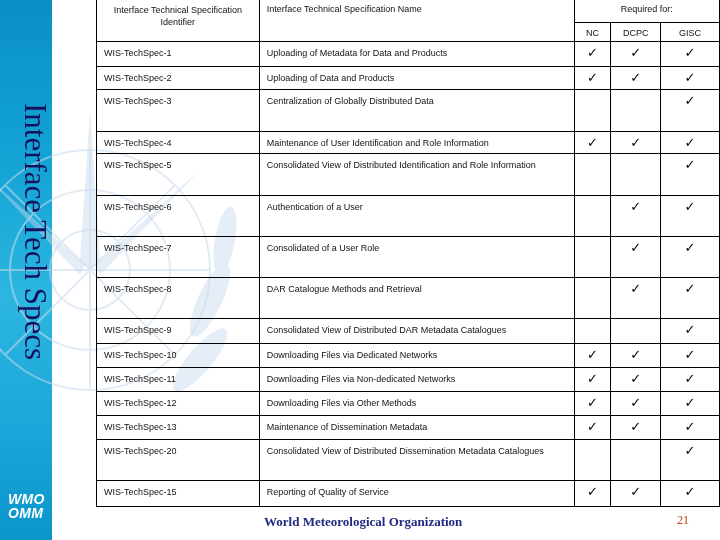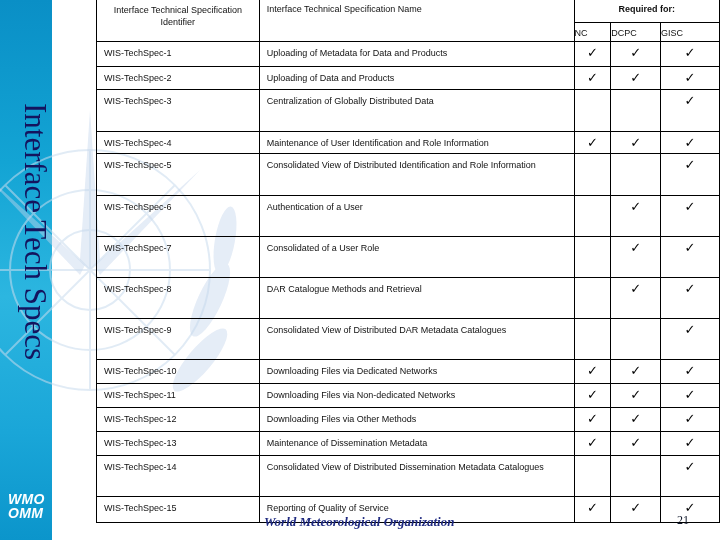--- a/index.html
+++ b/index.html
@@ -13,27 +13,27 @@
     font-size:14px; line-height:14px; letter-spacing:0.3px; }
   table.specs { position:absolute; left:96px; top:-1px; border-collapse:collapse; font-size:9px; color:#111; }
   table.specs td { border:1px solid #000; padding:0; vertical-align:top; }
   .c-id { width:161px; padding-left:7px !important; }
   .c-name { width:321px; padding-left:7px !important; }
   .c-nc { width:37px; text-align:center; }
   .c-dcpc { width:50px; text-align:center; }
   .c-gisc { width:60px; text-align:center; }
   .hdr-id { text-align:center; padding-top:4px !important; line-height:12px; }
   .hdr-name { padding-top:4px !important; }
-  .hdr-req { text-align:center; padding-top:4px !important; height:16px;font-weight:bold; }
-  .hdr-sub { text-align:left; padding-top:5px !important; height:12px; }
+  .hdr-req { text-align:center; padding-top:4px !important; height:16px; }
+  .hdr-sub { text-align:center; padding-top:5px !important; height:12px; }
   .cell-text { display:block; padding-top:6px; }
   .check { display:inline-block; padding-top:4px; font-size:13px; line-height:13px; color:#000; }
   .footer-org { position:absolute; left:264px; top:514px; font-family:"Liberation Serif", serif;
-    font-style:italic; font-weight:bold; color:#1f2a80; font-size:13px; }
-  .page-num { position:absolute; left:677px; top:513px; font-family:"Liberation Serif", serif; font-size:12px; color:#0f172a; }
+    font-weight:bold; color:#1f2a80; font-size:13px; }
+  .page-num { position:absolute; left:677px; top:513px; font-family:"Liberation Serif", serif; font-size:12px; color:#c2410c; }
 </style>
 </head>
 <body>
 
 <div class="side-strip"></div>
 
 <svg class="watermark" viewBox="0 0 340 340">
   <g fill="none" stroke="#c9dcee" stroke-width="2" opacity="0.55">
     <circle cx="130" cy="170" r="40"></circle>
     <circle cx="130" cy="170" r="80"></circle>
@@ -155,78 +155,78 @@
         <td class="c-id">
           <span class="cell-text">WIS-TechSpec-8</span>
         </td>
         <td class="c-name">
           <span class="cell-text">DAR Catalogue Methods and Retrieval</span>
         </td>
         <td class="c-nc"><span class="check"></span></td>
         <td class="c-dcpc"><span class="check">✓</span></td>
         <td class="c-gisc"><span class="check">✓</span></td>
       </tr>
+      <tr style="height: 25px;">
+        <td class="c-id">
+          <span class="cell-text">WIS-TechSpec-9</span>
+        </td>
+        <td class="c-name">
+          <span class="cell-text">Consolidated View of Distributed DAR Metadata Catalogues</span>
+        </td>
+        <td class="c-nc"><span class="check"></span></td>
+        <td class="c-dcpc"><span class="check"></span></td>
+        <td class="c-gisc"><span class="check">✓</span></td>
+      </tr>
+      <tr style="height: 24px;">
+        <td class="c-id">
+          <span class="cell-text">WIS-TechSpec-10</span>
+        </td>
+        <td class="c-name">
+          <span class="cell-text">Downloading Files via Dedicated Networks</span>
+        </td>
+        <td class="c-nc"><span class="check">✓</span></td>
+        <td class="c-dcpc"><span class="check">✓</span></td>
+        <td class="c-gisc"><span class="check">✓</span></td>
+      </tr>
+      <tr style="height: 24px;">
+        <td class="c-id">
+          <span class="cell-text">WIS-TechSpec-11</span>
+        </td>
+        <td class="c-name">
+          <span class="cell-text">Downloading Files via Non-dedicated Networks</span>
+        </td>
+        <td class="c-nc"><span class="check">✓</span></td>
+        <td class="c-dcpc"><span class="check">✓</span></td>
+        <td class="c-gisc"><span class="check">✓</span></td>
+      </tr>
+      <tr style="height: 24px;">
+        <td class="c-id">
+          <span class="cell-text">WIS-TechSpec-12</span>
+        </td>
+        <td class="c-name">
+          <span class="cell-text">Downloading Files via Other Methods</span>
+        </td>
+        <td class="c-nc"><span class="check">✓</span></td>
+        <td class="c-dcpc"><span class="check">✓</span></td>
+        <td class="c-gisc"><span class="check">✓</span></td>
+      </tr>
+      <tr style="height: 24px;">
+        <td class="c-id">
+          <span class="cell-text">WIS-TechSpec-13</span>
+        </td>
+        <td class="c-name">
+          <span class="cell-text">Maintenance of Dissemination Metadata</span>
+        </td>
+        <td class="c-nc"><span class="check">✓</span></td>
+        <td class="c-dcpc"><span class="check">✓</span></td>
+        <td class="c-gisc"><span class="check">✓</span></td>
+      </tr>
       <tr style="height: 41px;">
         <td class="c-id">
-          <span class="cell-text">WIS-TechSpec-9</span>
-        </td>
-        <td class="c-name">
-          <span class="cell-text">Consolidated View of Distributed DAR Metadata Catalogues</span>
-        </td>
-        <td class="c-nc"><span class="check"></span></td>
-        <td class="c-dcpc"><span class="check"></span></td>
-        <td class="c-gisc"><span class="check">✓</span></td>
-      </tr>
-      <tr style="height: 24px;">
-        <td class="c-id">
-          <span class="cell-text">WIS-TechSpec-10</span>
-        </td>
-        <td class="c-name">
-          <span class="cell-text">Downloading Files via Dedicated Networks</span>
-        </td>
-        <td class="c-nc"><span class="check">✓</span></td>
-        <td class="c-dcpc"><span class="check">✓</span></td>
-        <td class="c-gisc"><span class="check">✓</span></td>
-      </tr>
-      <tr style="height: 24px;">
-        <td class="c-id">
-          <span class="cell-text">WIS-TechSpec-11</span>
-        </td>
-        <td class="c-name">
-          <span class="cell-text">Downloading Files via Non-dedicated Networks</span>
-        </td>
-        <td class="c-nc"><span class="check">✓</span></td>
-        <td class="c-dcpc"><span class="check">✓</span></td>
-        <td class="c-gisc"><span class="check">✓</span></td>
-      </tr>
-      <tr style="height: 24px;">
-        <td class="c-id">
-          <span class="cell-text">WIS-TechSpec-12</span>
-        </td>
-        <td class="c-name">
-          <span class="cell-text">Downloading Files via Other Methods</span>
-        </td>
-        <td class="c-nc"><span class="check">✓</span></td>
-        <td class="c-dcpc"><span class="check">✓</span></td>
-        <td class="c-gisc"><span class="check">✓</span></td>
-      </tr>
-      <tr style="height: 24px;">
-        <td class="c-id">
-          <span class="cell-text">WIS-TechSpec-13</span>
-        </td>
-        <td class="c-name">
-          <span class="cell-text">Maintenance of Dissemination Metadata</span>
-        </td>
-        <td class="c-nc"><span class="check">✓</span></td>
-        <td class="c-dcpc"><span class="check">✓</span></td>
-        <td class="c-gisc"><span class="check">✓</span></td>
-      </tr>
-      <tr style="height: 41px;">
-        <td class="c-id">
-          <span class="cell-text">WIS-TechSpec-14</span>
+          <span class="cell-text">WIS-TechSpec-20</span>
         </td>
         <td class="c-name">
           <span class="cell-text">Consolidated View of Distributed Dissemination Metadata Catalogues</span>
         </td>
         <td class="c-nc"><span class="check"></span></td>
         <td class="c-dcpc"><span class="check"></span></td>
         <td class="c-gisc"><span class="check">✓</span></td>
       </tr>
       <tr style="height: 26px;">
         <td class="c-id">

